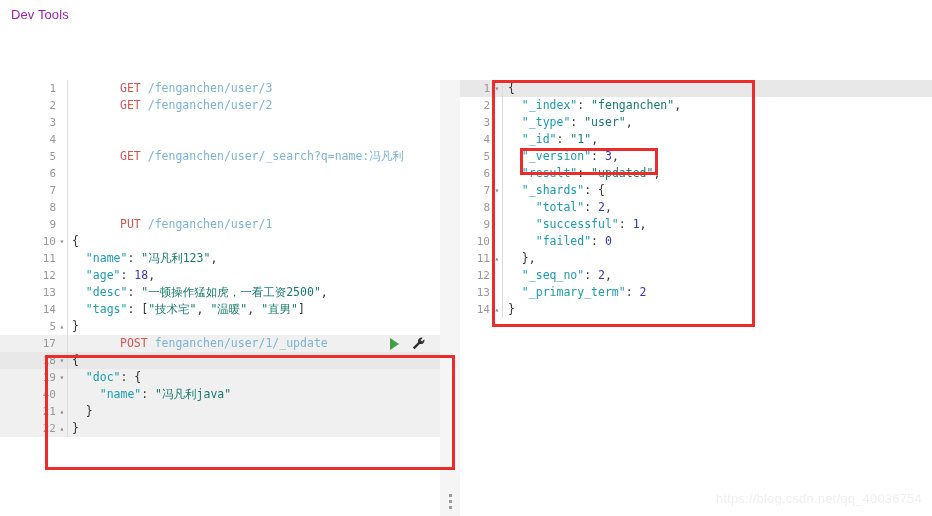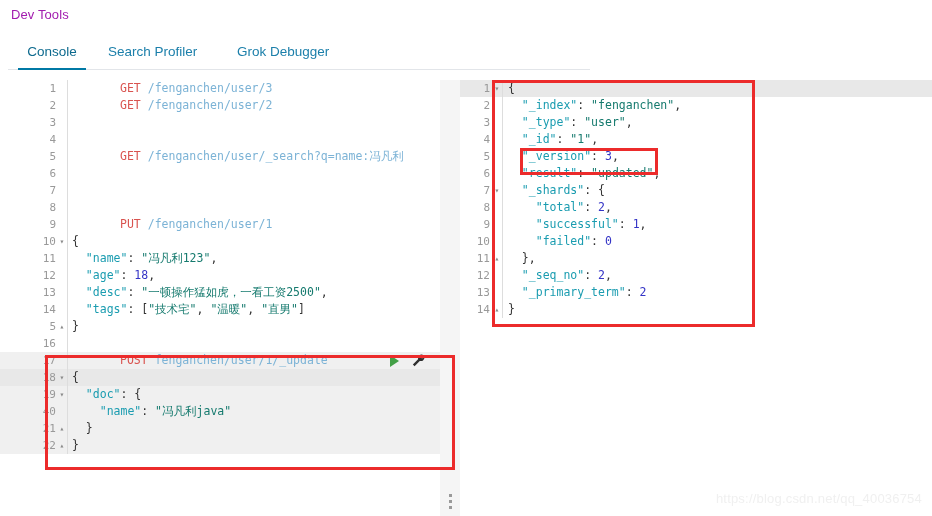--- a/index.html
+++ b/index.html
@@ -186,44 +186,38 @@
     user-select: none;
   }
 </style>
 </head>
 <body>
 
 <div id="app">
 
   <div class="app-title">Dev Tools</div>
 
-  <div class="tabbar">
-    <div class="tab active" id="tab-console">Console</div>
-    <div class="tab" id="tab-profiler">Search Profiler</div>
-    <div class="tab" id="tab-grok">Grok Debugger</div>
-  </div>
 
   <div class="pane" id="left-pane">
     <div class="code" id="left-code">
         <div class="row"><span class="gutter">1</span><span class="fold"></span><span class="rule"></span><span class="src"><span class="k-method">GET</span><span class="k-plain"> </span><span class="k-url">/fenganchen/user/3</span></span></div>
         <div class="row"><span class="gutter">2</span><span class="fold"></span><span class="rule"></span><span class="src"><span class="k-method">GET</span><span class="k-plain"> </span><span class="k-url">/fenganchen/user/2</span></span></div>
         <div class="row"><span class="gutter">3</span><span class="fold"></span><span class="rule"></span></div>
         <div class="row"><span class="gutter">4</span><span class="fold"></span><span class="rule"></span><span class="src"></span></div>
         <div class="row"><span class="gutter">5</span><span class="fold"></span><span class="rule"></span><span class="src"><span class="k-method">GET</span><span class="k-plain"> </span><span class="k-url">/fenganchen/user/_search?q=name:冯凡利</span></span></div>
         <div class="row"><span class="gutter">6</span><span class="fold"></span><span class="rule"></span><span class="src"></span></div>
         <div class="row"><span class="gutter">7</span><span class="fold"></span><span class="rule"></span></div>
         <div class="row"><span class="gutter">8</span><span class="fold"></span><span class="rule"></span><span class="src"></span></div>
         <div class="row"><span class="gutter">9</span><span class="fold"></span><span class="rule"></span><span class="src"><span class="k-method">PUT</span><span class="k-plain"> </span><span class="k-url">/fenganchen/user/1</span></span></div>
         <div class="row"><span class="gutter">10</span><span class="fold">▾</span><span class="rule"></span><span class="src"><span class="k-punc">{</span></span></div>
         <div class="row"><span class="gutter">11</span><span class="fold"></span><span class="rule"></span><span class="src"><span class="k-plain">  </span><span class="k-key">"name"</span><span class="k-punc">: </span><span class="k-str">"冯凡利123"</span><span class="k-punc">,</span></span></div>
         <div class="row"><span class="gutter">12</span><span class="fold"></span><span class="rule"></span><span class="src"><span class="k-plain">  </span><span class="k-key">"age"</span><span class="k-punc">: </span><span class="k-num">18</span><span class="k-punc">,</span></span></div>
         <div class="row"><span class="gutter">13</span><span class="fold"></span><span class="rule"></span><span class="src"><span class="k-plain">  </span><span class="k-key">"desc"</span><span class="k-punc">: </span><span class="k-str">"一顿操作猛如虎，一看工资2500"</span><span class="k-punc">,</span></span></div>
         <div class="row"><span class="gutter">14</span><span class="fold"></span><span class="rule"></span><span class="src"><span class="k-plain">  </span><span class="k-key">"tags"</span><span class="k-punc">: [</span><span class="k-str">"技术宅"</span><span class="k-punc">, </span><span class="k-str">"温暖"</span><span class="k-punc">, </span><span class="k-str">"直男"</span><span class="k-punc">]</span></span></div>
         <div class="row"><span class="gutter">5</span><span class="fold">▴</span><span class="rule"></span><span class="src"><span class="k-punc">}</span></span></div>
-        <div class="row"><span class="gutter">16</span><span class="fold"></span><span class="rule"></span><span class="src"></span></div>
         <div class="row shaded"><span class="gutter">17</span><span class="fold"></span><span class="rule"></span><span class="src"><span class="k-method">POST</span><span class="k-plain"> </span><span class="k-url">fenganchen/user/1/_update</span></span><span class="actions"><span class="play-icon"></span><span><svg class="wrench-icon" width="15" height="15" viewBox="0 0 24 24">
                 <path fill="#2f2f2f" d="M21.3 5.1l-3.6 3.6-2.4-2.4 3.6-3.6a6 6 0 0 0-7.6 7.3L3 18.3 5.7 21l8.3-8.3a6 6 0 0 0 7.3-7.6z"></path>
               </svg></span></span></div>
         <div class="row active"><span class="gutter">18</span><span class="fold">▾</span><span class="rule"></span><span class="src"><span class="k-punc">{</span></span></div>
         <div class="row shaded"><span class="gutter">19</span><span class="fold">▾</span><span class="rule"></span><span class="src"><span class="k-plain">  </span><span class="k-key">"doc"</span><span class="k-punc">: {</span></span></div>
         <div class="row shaded"><span class="gutter">40</span><span class="fold"></span><span class="rule"></span><span class="src"><span class="k-plain">    </span><span class="k-key">"name"</span><span class="k-punc">: </span><span class="k-str">"冯凡利java"</span></span></div>
         <div class="row shaded"><span class="gutter">21</span><span class="fold">▴</span><span class="rule"></span><span class="src"><span class="k-plain">  </span><span class="k-punc">}</span></span></div>
         <div class="row shaded"><span class="gutter">22</span><span class="fold">▴</span><span class="rule"></span><span class="src"><span class="k-punc">}</span></span></div>
       </div>
   </div>

